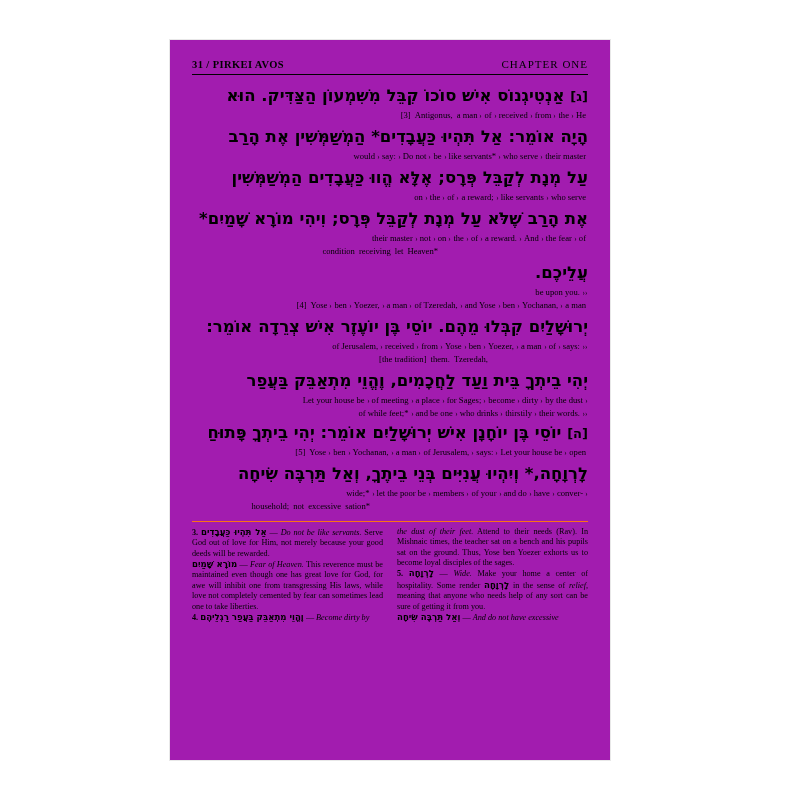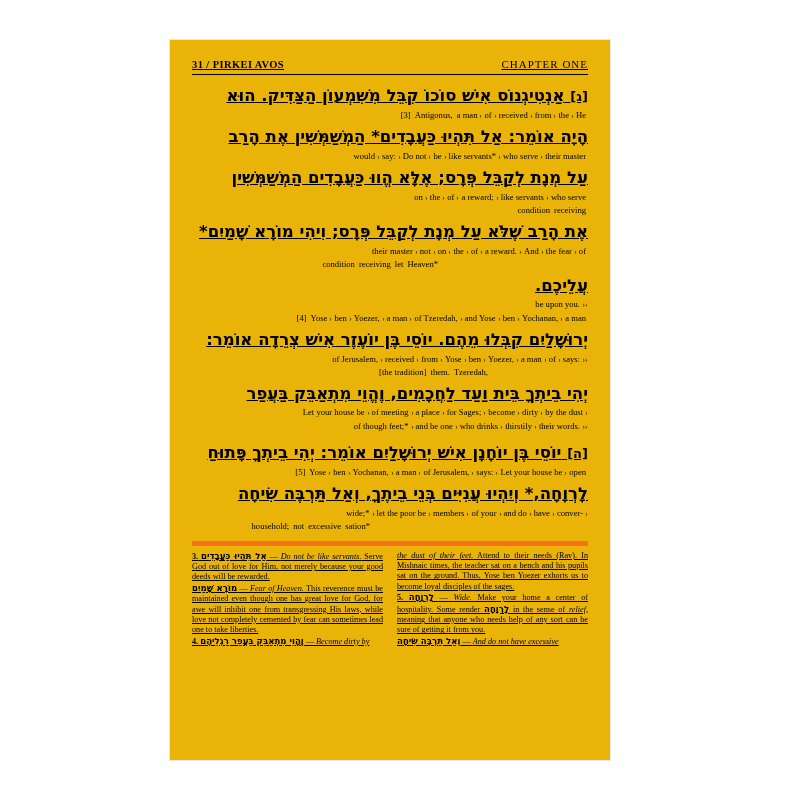--- a/index.html
+++ b/index.html
@@ -7,24 +7,23 @@
     width:800px;height:800px;
     background:#ffffff;
     font-family:"Liberation Serif", serif;
     color:#000;
     overflow:hidden;
   }
   .page{
     position:absolute;
     left:170px; top:40px;
     width:440px; height:720px;
-    background:#eab308;
+    background:#a21caf;
     box-shadow:0 0 0 1px #e8e8e8;
     padding:0;
-    text-decoration:underline;
   }
   .page-inner{
     padding:18px 22px 0 22px;
     height:100%;
     box-sizing:border-box;
   }
   .hdr{
     display:flex;
     justify-content:space-between;
     align-items:baseline;
@@ -73,21 +72,21 @@
     display:inline-block;
     transform:scaleX(.8);
     font-size:9px;
     padding:0;
   }
   .num-brack{font-size:13px;}
 
   
   .notes{
     margin-top:9px;
-    border-top:5px solid #f97316;
+    border-top:1px solid #f97316;
     padding-top:5px;
     column-count:2;
     column-gap:14px;
     font-size:8.2px;
     line-height:1.27;
     text-align:justify;
     -webkit-hyphens:auto;hyphens:auto;
   }
   .notes p{margin:0 0 0 0;text-indent:0;}
   .notes b{font-weight:bold;}
@@ -123,23 +122,20 @@
 
       <div class="heb-line">הָיָה אוֹמֵר: אַל תִּהְיוּ כַּעֲבָדִים* הַמְשַׁמְּשִׁין אֶת הָרַב</div>
       <div class="eng-line">
         <span class="seg">their master</span><span class="cv">‹</span><span class="seg">who serve</span><span class="cv">‹</span><span class="seg">like servants*</span><span class="cv">‹</span><span class="seg">be</span><span class="cv">‹</span><span class="seg">Do not</span><span class="cv">‹</span><span class="seg">say:</span><span class="cv">‹</span><span class="seg">would</span>
       </div>
 
       <div class="heb-line">עַל מְנָת לְקַבֵּל פְּרָס; אֶלָּא הֱווּ כַּעֲבָדִים הַמְשַׁמְּשִׁין</div>
       <div class="eng-line">
         <span class="seg">who serve</span><span class="cv">‹</span><span class="seg">like servants</span><span class="cv">‹</span><span class="seg">a reward;</span><span class="cv">‹</span><span class="seg">of</span><span class="cv">‹</span><span class="seg">the</span><span class="cv">‹</span><span class="seg">on</span>
       </div>
-      <div class="eng-line">
-        <span class="seg">receiving</span><span class="seg">condition</span>
-      </div>
 
       <div class="heb-line">אֶת הָרַב שֶׁלֹּא עַל מְנָת לְקַבֵּל פְּרָס; וִיהִי מוֹרָא שָׁמַיִם*</div>
       <div class="eng-line">
         <span class="seg">of</span><span class="cv">‹</span><span class="seg">the fear</span><span class="cv">‹</span><span class="seg">And</span><span class="cv">‹</span><span class="seg">a reward.</span><span class="cv">‹</span><span class="seg">of</span><span class="cv">‹</span><span class="seg">the</span><span class="cv">‹</span><span class="seg">on</span><span class="cv">‹</span><span class="seg">not</span><span class="cv">‹</span><span class="seg">their master</span>
       </div>
       <div class="eng-line">
         <span class="seg" style="padding-right:150px">Heaven*</span><span class="seg">let</span><span class="seg">receiving</span><span class="seg">condition</span>
       </div>
 
       <div class="heb-line">עֲלֵיכֶם.</div>
@@ -158,24 +154,24 @@
       <div class="eng-line">
         <span class="seg" style="padding-right:100px">Tzeredah,</span><span class="seg">them.</span><span class="seg">[the tradition]</span>
       </div>
 
       <div class="heb-line">יְהִי בֵיתְךָ בֵּית וַעַד לַחֲכָמִים, וֶהֱוֵי מִתְאַבֵּק בַּעֲפַר</div>
       <div class="eng-line">
         <span class="cv">‹</span><span class="seg">by the dust</span><span class="cv">‹</span><span class="seg">dirty</span><span class="cv">‹</span><span class="seg">become</span><span class="cv">‹</span><span class="seg">for Sages;</span><span class="cv">‹</span><span class="seg">a place</span><span class="cv">‹</span><span class="seg">of meeting</span><span class="cv">‹</span><span class="seg">Let your house be</span>
       </div>
 
       <div class="eng-line">
-        <span class="cv">‹‹</span><span class="seg">their words.</span><span class="cv">‹</span><span class="seg">thirstily</span><span class="cv">‹</span><span class="seg">who drinks</span><span class="cv">‹</span><span class="seg">and be one</span><span class="cv">‹</span><span class="seg">of though feet;*</span>
+        <span class="cv">‹‹</span><span class="seg">their words.</span><span class="cv">‹</span><span class="seg">thirstily</span><span class="cv">‹</span><span class="seg">who drinks</span><span class="cv">‹</span><span class="seg">and be one</span><span class="cv">‹</span><span class="seg">of while feet;*</span>
       </div>
 
-      <div class="heb-line" style="margin-top:10px"><span class="num-brack">[ה]</span>&nbsp;<span>יוֹסֵי בֶּן יוֹחָנָן אִישׁ יְרוּשָׁלַיִם אוֹמֵר: יְהִי בֵיתְךָ פָּתוּחַ</span></div>
+      <div class="heb-line" style="margin-top:3px"><span class="num-brack">[ה]</span>&nbsp;<span>יוֹסֵי בֶּן יוֹחָנָן אִישׁ יְרוּשָׁלַיִם אוֹמֵר: יְהִי בֵיתְךָ פָּתוּחַ</span></div>
       <div class="eng-line">
         <span class="seg">open</span><span class="cv">‹</span><span class="seg">Let your house be</span><span class="cv">‹</span><span class="seg">says:</span><span class="cv">‹</span><span class="seg">of Jerusalem,</span><span class="cv">‹</span><span class="seg">a man</span><span class="cv">‹</span><span class="seg">Yochanan,</span><span class="cv">‹</span><span class="seg">ben</span><span class="cv">‹</span><span class="seg">Yose</span><span class="seg">[5]</span>
       </div>
 
       <div class="heb-line">לָרְוָחָה,* וְיִהְיוּ עֲנִיִּים בְּנֵי בֵיתֶךָ, וְאַל תַּרְבֶּה שִׂיחָה</div>
       <div class="eng-line">
         <span class="cv">‹</span><span class="seg">conver-</span><span class="cv">‹</span><span class="seg">have</span><span class="cv">‹</span><span class="seg">and do</span><span class="cv">‹</span><span class="seg">of your</span><span class="cv">‹</span><span class="seg">members</span><span class="cv">‹</span><span class="seg">let the poor be</span><span class="cv">‹</span><span class="seg">wide;*</span>
       </div>
       <div class="eng-line">
         <span class="seg" style="padding-right:218px">sation*</span><span class="seg">excessive</span><span class="seg">not</span><span class="seg">household;</span>

